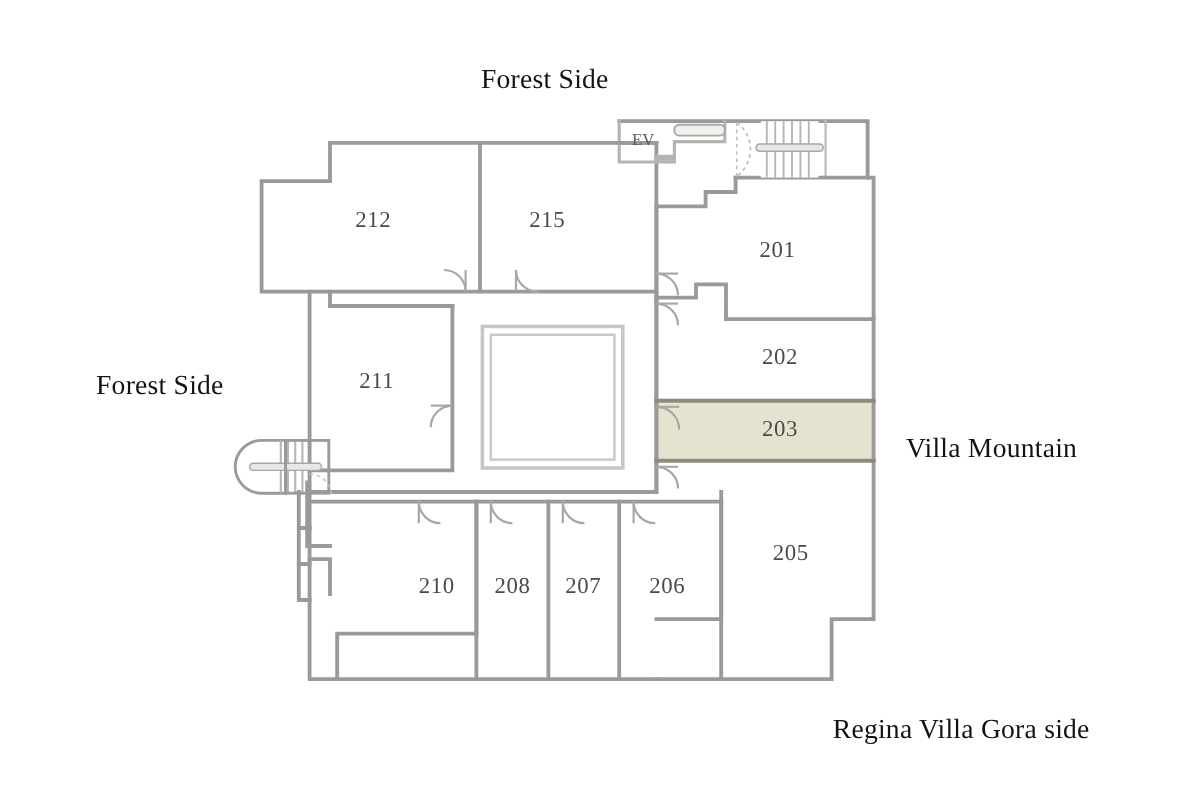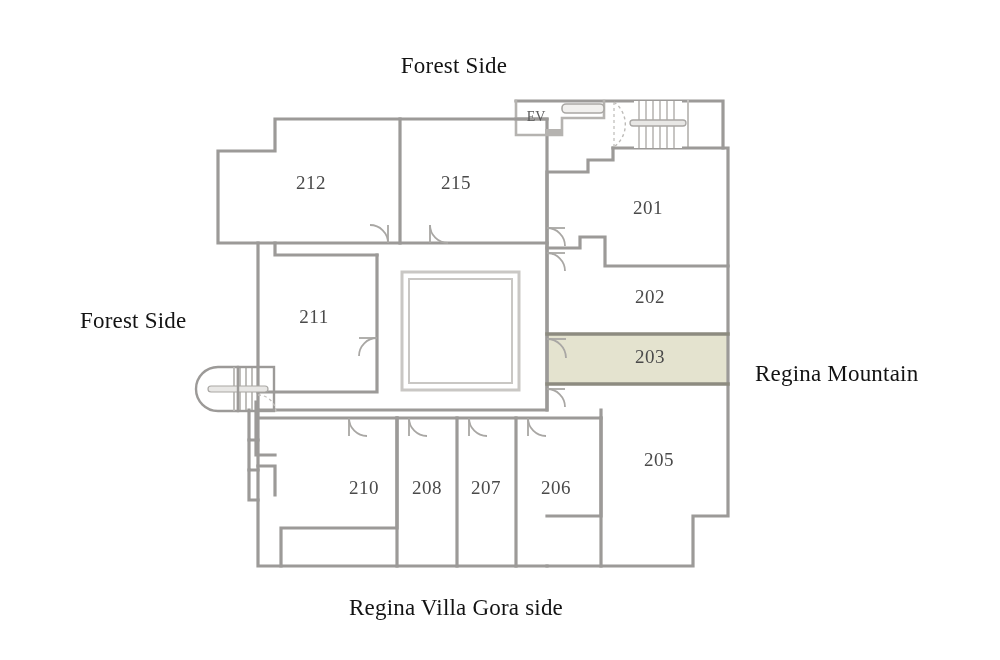--- a/index.html
+++ b/index.html
@@ -49,21 +49,21 @@
     text-align: left;
   }
   #label-right {
     left: 755px;
     top: 294px;
     text-align: left;
   }
   #label-bottom {
     left: 4px; right: 0;
     top: 592px;
-    text-align: center;
+    text-align: right;
   }
   .room-num {
     font-family: "Liberation Serif", "DejaVu Serif", serif;
     font-size: 19px;
     fill: #4a4a4a;
     text-anchor: middle;
     dominant-baseline: middle;
     letter-spacing: 0.5px;
   }
   .ev-text {
@@ -77,21 +77,21 @@
 </head>
 <body>
 
 <div id="floorplan-root">
 
   <div class="edge-label" id="label-top">Forest Side</div>
 
   <div class="edge-label" id="label-left">Forest Side</div>
 
   <div class="edge-label" id="label-right">
-    <div>Regina Mountain</div>
+    <div>Villa Mountain</div>
   </div>
 
   <div class="edge-label" id="label-bottom">Regina Villa Gora side</div>
 
   <svg id="plan-svg" viewBox="0 0 1000 660">
     <defs>
       <g id="door-arc-def"></g>
     </defs>
 
     <g>

